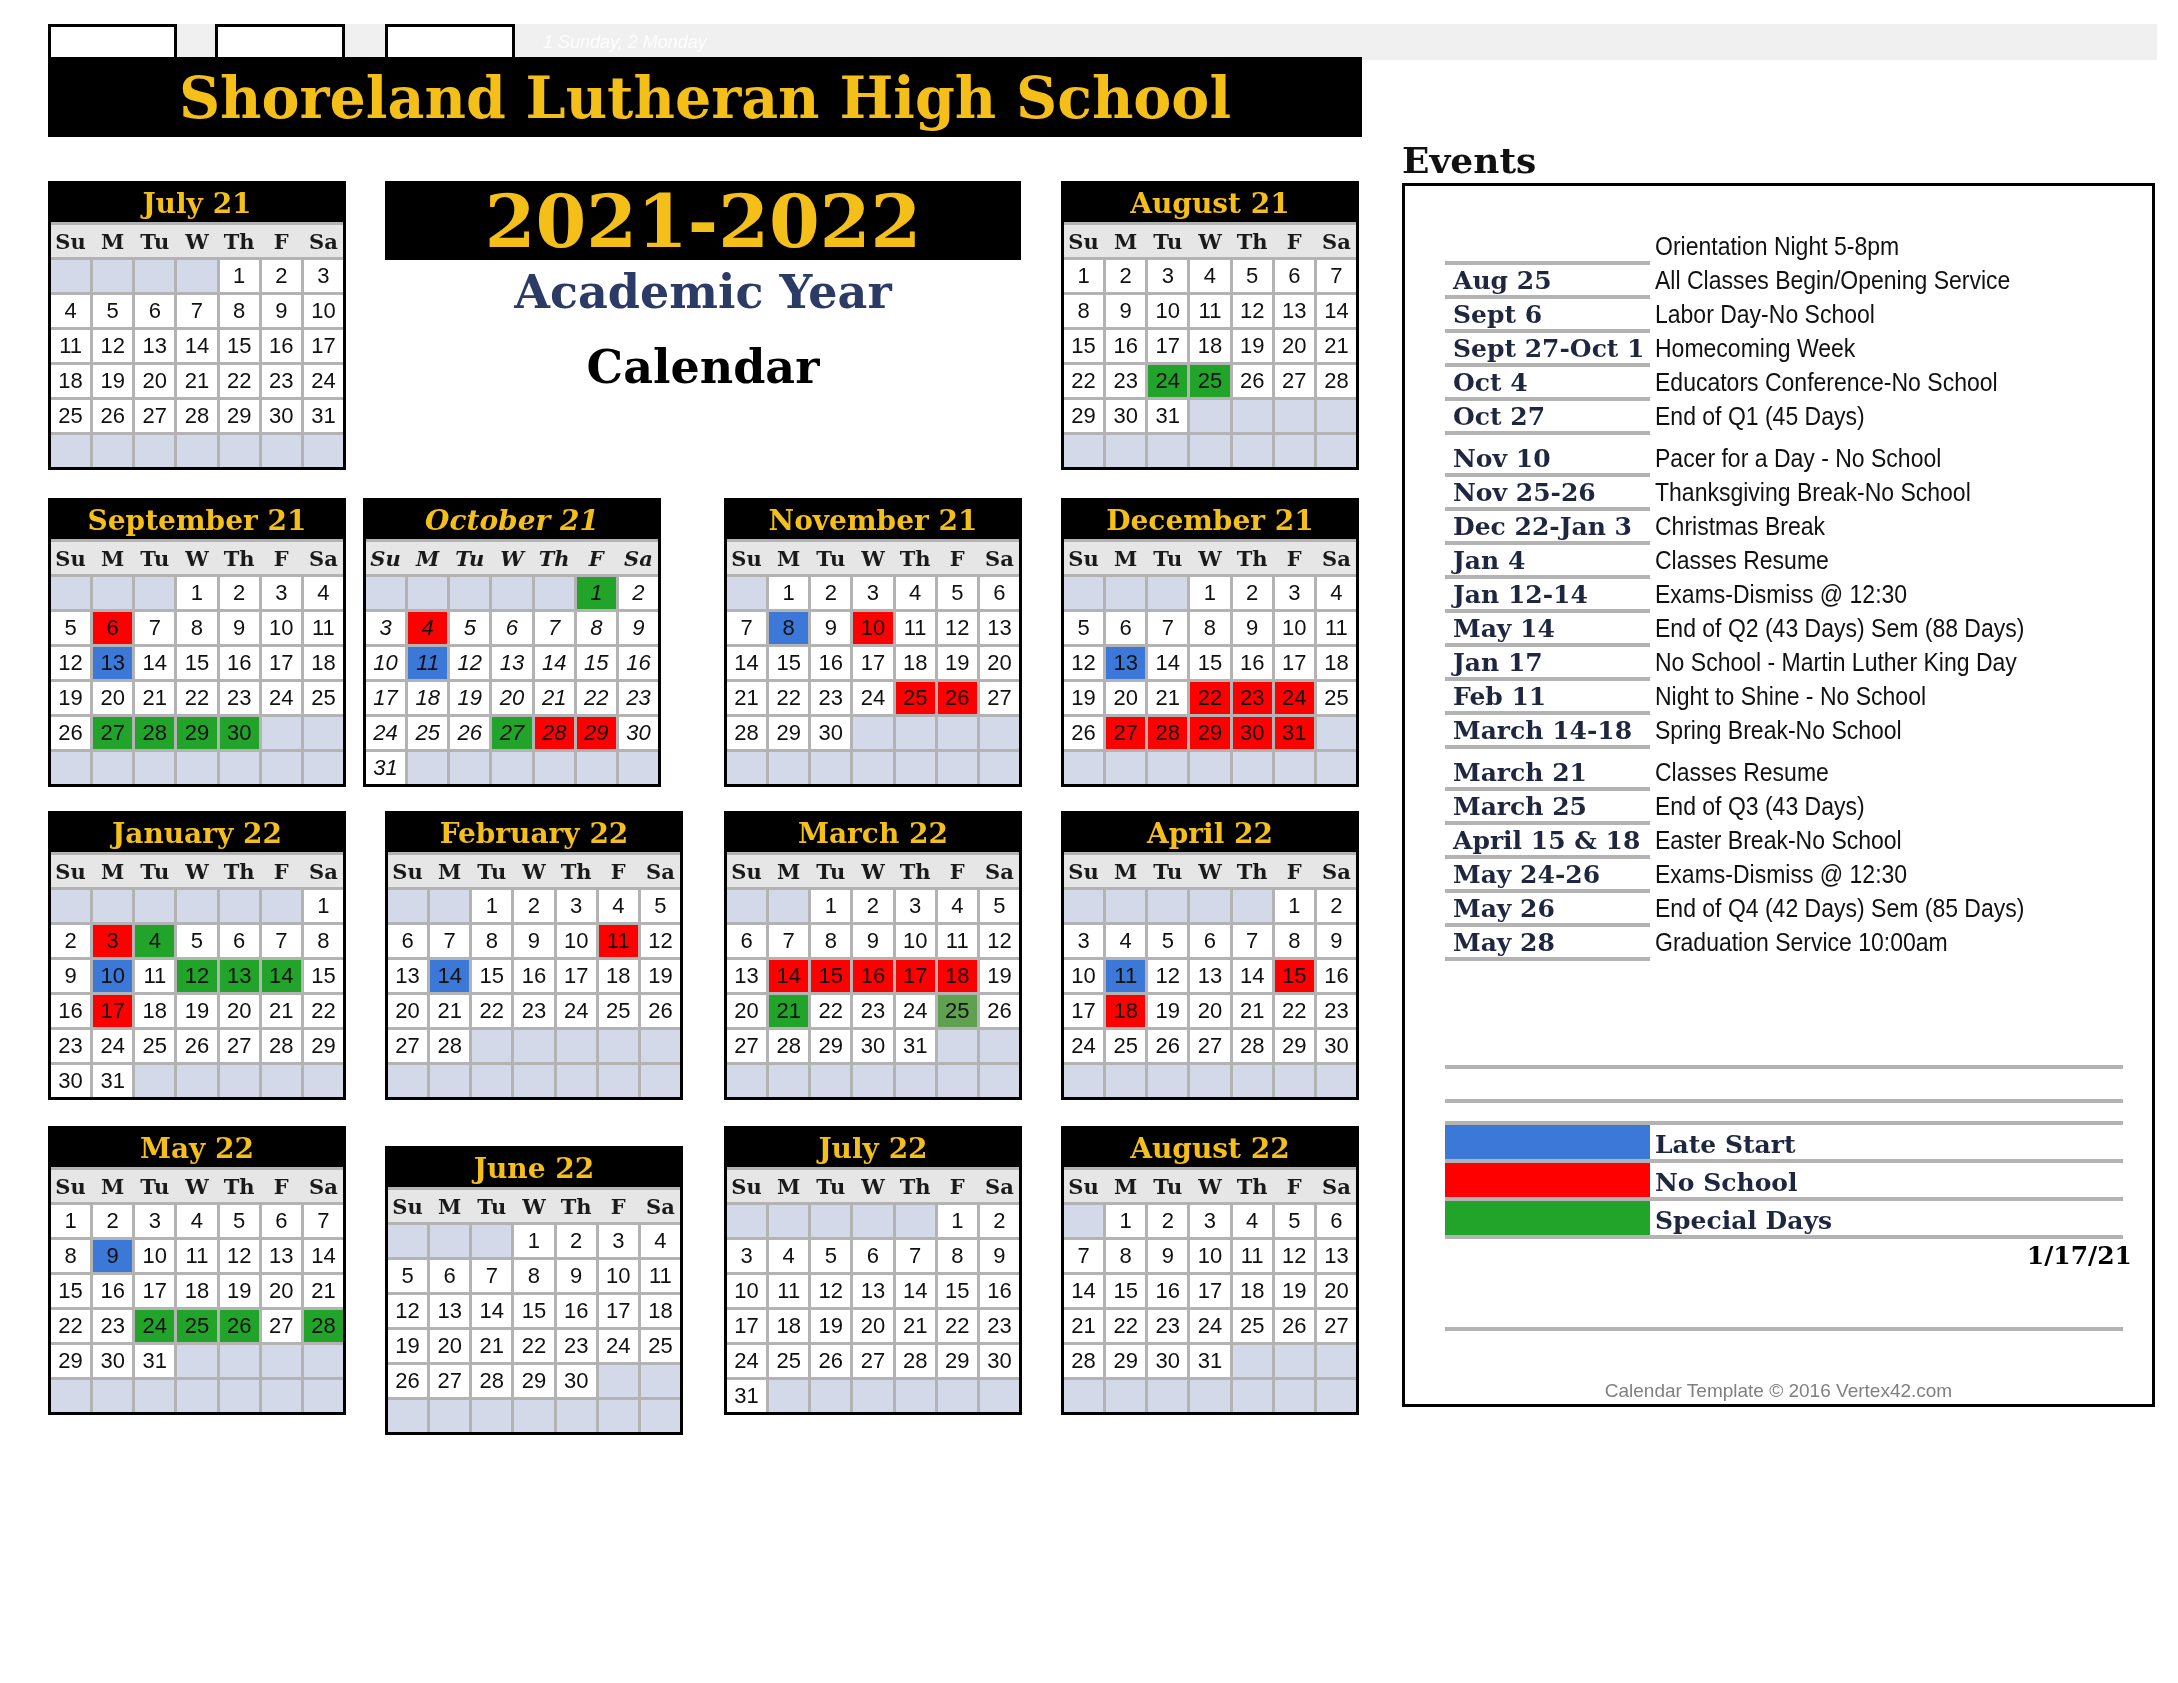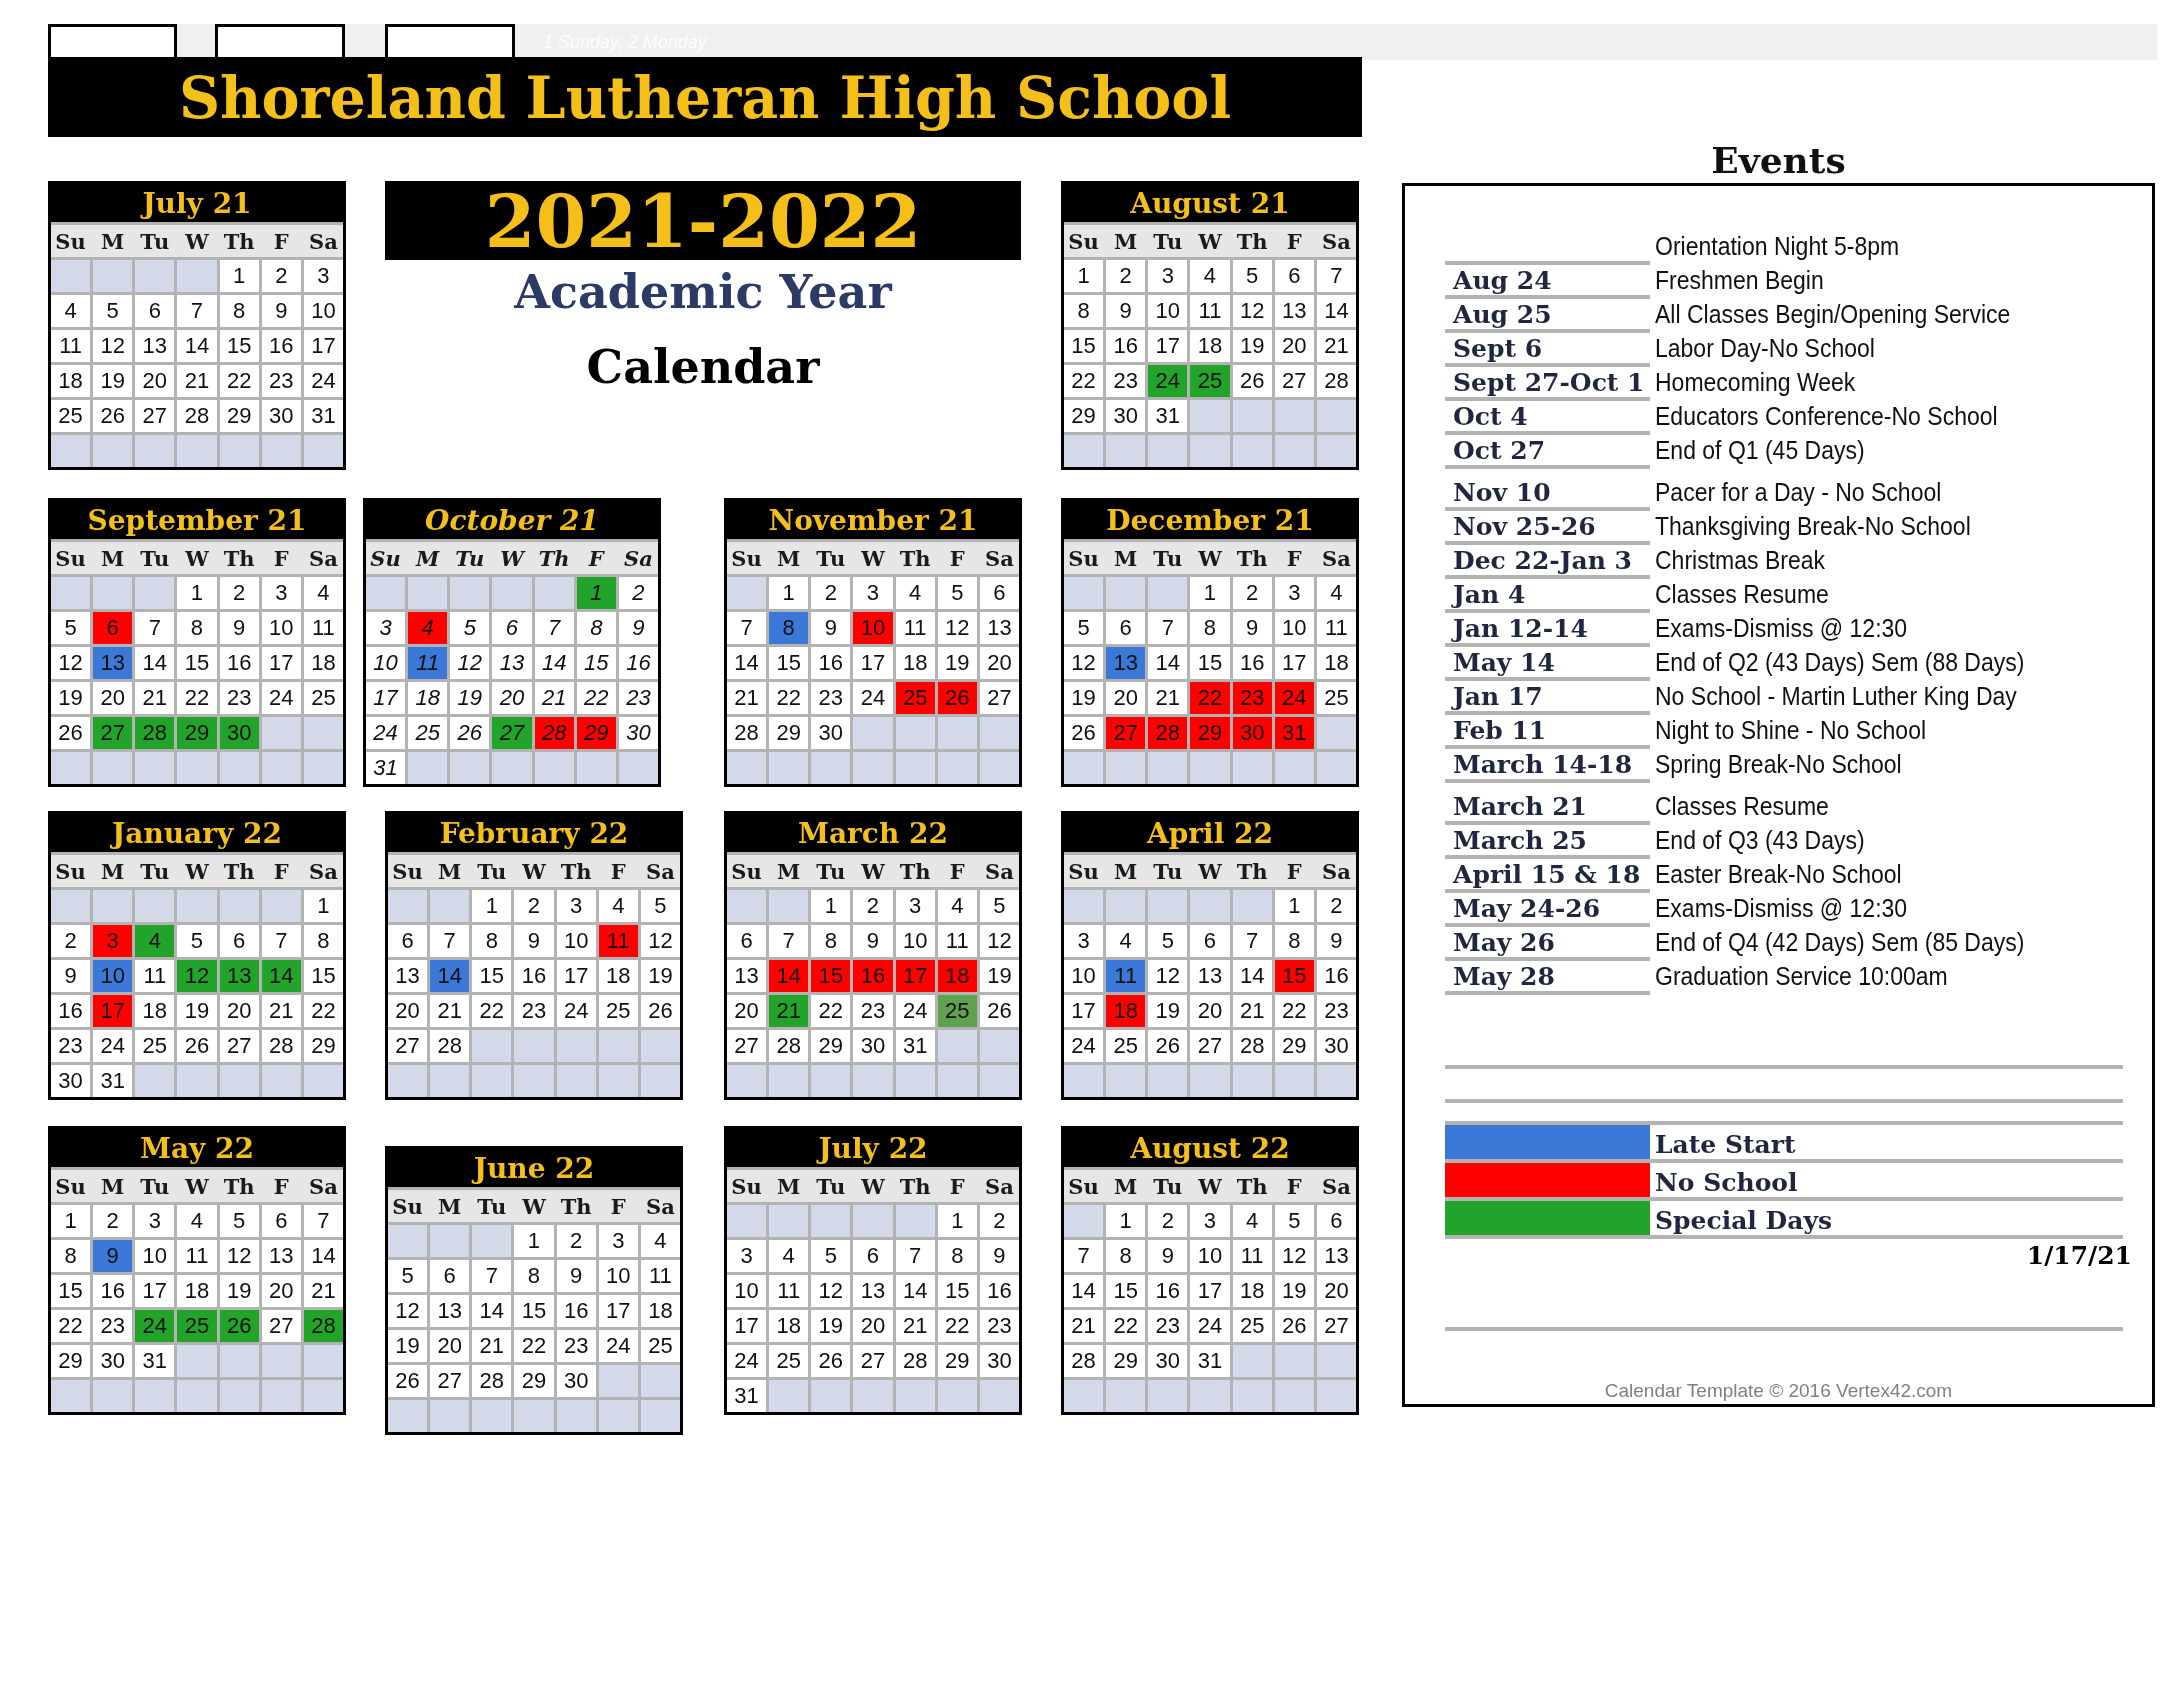--- a/index.html
+++ b/index.html
@@ -21,21 +21,21 @@
   .dow { display:flex; align-items:center; justify-content:center; font-family:"DejaVu Serif", serif; font-weight:bold; font-size:21px; color:#1a1a1a; }
   .week-row { height:32px; border-bottom:3px solid #b3b3b3; background:#b3b3b3; }
   .week-row:last-child { border-bottom:none; }
   .day { display:flex; align-items:center; justify-content:center; font-size:22px; color:#111; background:#fff; }
   .day.empty { background:#d3d9e8; }
   .day.late { background:#3c78d8; }
   .day.noschool { background:#ff0000; }
   .day.special { background:#22a32a; }
   .day.special2 { background:#5fa14f; }
 
-  .events-heading { position:absolute; left:1402px; top:139px; width:753px; text-align:center; font-family:"DejaVu Serif", serif; font-weight:bold; font-size:36px; color:#111; }
+  .events-heading { position:absolute; left:1402px; top:139px; width:753px; text-align:left; font-family:"DejaVu Serif", serif; font-weight:bold; font-size:36px; color:#111; }
   .events-panel { position:absolute; left:1402px; top:183px; width:753px; height:1224px; border:3px solid #000; box-sizing:border-box; background:#fff; }
   .ev-list { position:absolute; left:40px; top:45px; width:678px; }
   .ev-row { position:relative; height:34px; }
   .ev-row .date { position:absolute; left:0; width:205px; bottom:0; height:100%; border-bottom:4px solid #b3b3b3; box-sizing:border-box; font-family:"DejaVu Serif", serif; font-weight:bold; font-size:25px; color:#1f2740; padding-left:8px; display:flex; align-items:flex-end; }
   .ev-row .desc { position:absolute; left:210px; bottom:4px; font-size:25px; color:#111; white-space:nowrap; transform:scaleX(0.92); transform-origin:left bottom; }
   .ev-row.gap { margin-top:8px; }
   .ev-sep { position:absolute; left:40px; width:678px; height:4px; background:#b3b3b3; }
   .legend { position:absolute; left:40px; top:939px; width:678px; }
   .legend-row { position:relative; height:34px; border-bottom:4px solid #b3b3b3; }
   .legend-row .swatch { position:absolute; left:0; top:0; width:205px; height:100%; }
@@ -991,24 +991,20 @@
   </div>
 
 <div class="events-heading">Events</div>
 <div class="events-panel">
   <div class="ev-list" id="ev-list">
       <div class="ev-row">
         <div class="date"></div>
         <div class="desc">Orientation Night 5-8pm</div>
       </div>
       <div class="ev-row">
-        <div class="date">Aug 24</div>
-        <div class="desc">Freshmen Begin</div>
-      </div>
-      <div class="ev-row">
         <div class="date">Aug 25</div>
         <div class="desc">All Classes Begin/Opening Service</div>
       </div>
       <div class="ev-row">
         <div class="date">Sept 6</div>
         <div class="desc">Labor Day-No School</div>
       </div>
       <div class="ev-row">
         <div class="date">Sept 27-Oct 1</div>
         <div class="desc">Homecoming Week</div>

